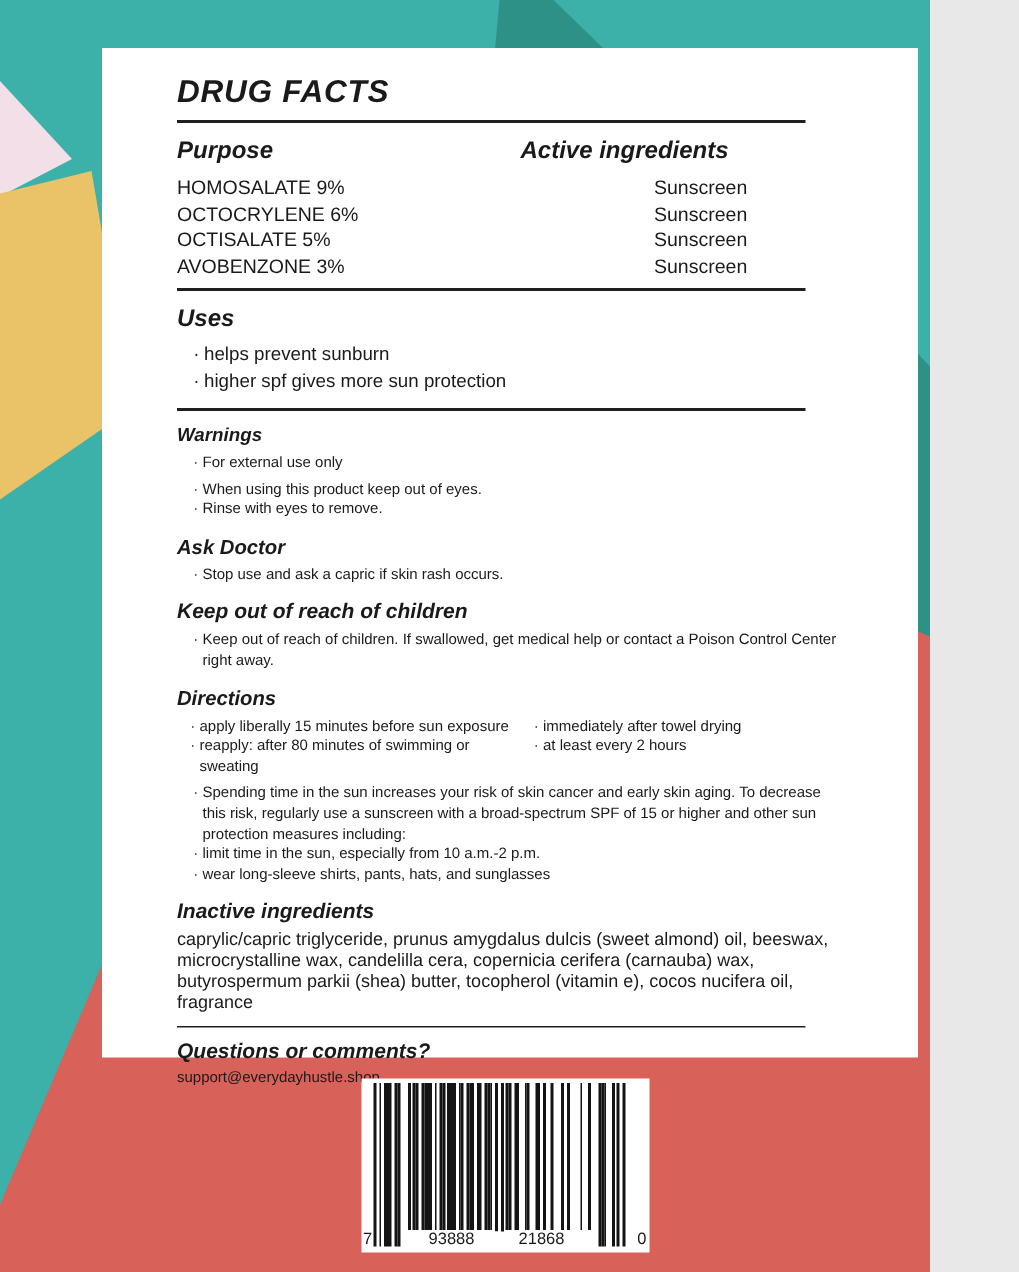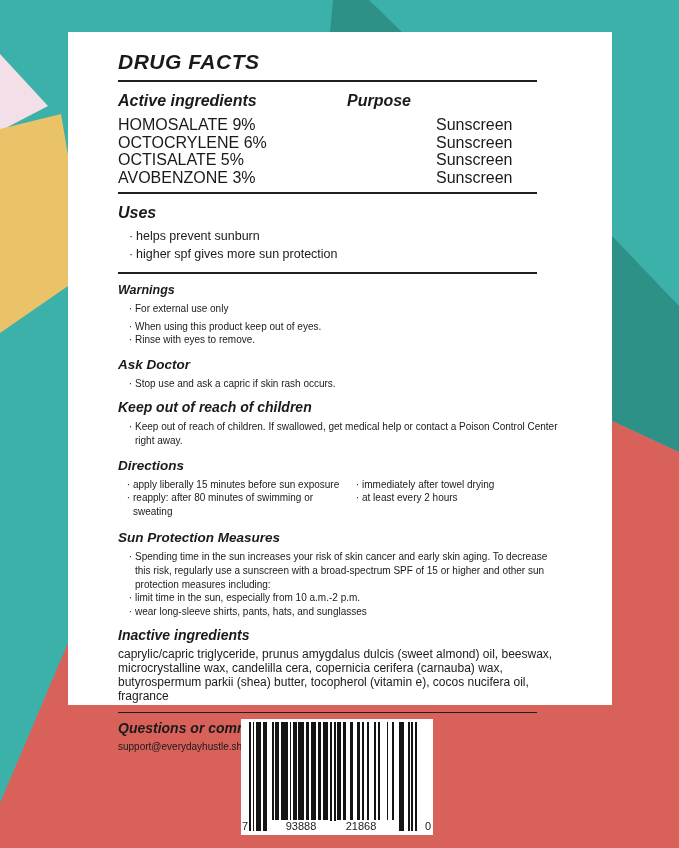--- a/index.html
+++ b/index.html
@@ -1,32 +1,32 @@
 <!DOCTYPE html>
 <html><head>
 <meta charset="utf-8">
 <style>
   html,body{margin:0;padding:0;background:#e8e8e8;}
-  .stage{position:relative;width:679px;height:848px;overflow:hidden;
+  .stage{position:relative;width:620px;height:848px;overflow:hidden;
          font-family:"Liberation Sans","DejaVu Sans",sans-serif;color:#1a1a1a;}
   .bg{position:absolute;inset:0;display:block;}
 
   
   .card{position:absolute;left:68px;top:32px;width:544px;height:673px;
         background:#ffffff;box-sizing:border-box;padding:10px 36px 0 50px;}
 
   .title{font-size:21px;line-height:24px;font-weight:700;font-style:italic;
          letter-spacing:.5px;margin:8px 0 0 0;}
   hr{border:none;border-top:2px solid #1f1f1f;margin:6px 0 0 0;width:419px;}
   hr.thin{border-top-width:1.6px;}
 
   .ai-head{display:flex;margin-top:9px;}
   .ai-head .h2{width:318px;}
   .h2{font-size:16px;line-height:20px;font-weight:700;font-style:italic;}
-  .ai-row{display:flex;font-size:16px;line-height:17.5px;}
+  .ai-row{display:flex;font-size:13px;line-height:17.5px;}
   .ai-rows{margin-top:5px;margin-bottom:4px;}
   .ai-row .name{width:318px;}
 
   .h3{font-weight:700;font-style:italic;margin-top:9px;}
   .h3.sz125{font-size:12.5px;line-height:15px;}
   .h3.sz13{font-size:13px;line-height:16px;}
   .h3.sz135{font-size:13.5px;line-height:17px;}
   .h3.sz14{font-size:14px;line-height:17px;}
 
   .list{margin-top:4px;}
@@ -72,22 +72,22 @@
     <polygon points="612,236 679,306 679,452 612,421" style="fill: rgb(46, 145, 136);"></polygon>
     <polygon points="0,803 68,643 612,421 679,452 679,848 0,848" style="fill: rgb(216, 98, 90);"></polygon>
   </svg>
 
   <div class="card">
 
     <div class="title">DRUG FACTS</div>
     <hr>
 
     <div class="ai-head">
+      <div class="h2">Purpose</div>
       <div class="h2">Active ingredients</div>
-      <div class="h2">Purpose</div>
     </div>
 
     <div class="ai-rows">
       <div class="ai-row">
         <span class="name">HOMOSALATE 9%</span>
         <span>Sunscreen</span>
       </div>
       <div class="ai-row">
         <span class="name">OCTOCRYLENE 6%</span>
         <span>Sunscreen</span>
@@ -168,21 +168,20 @@
             <span class="dot">·</span>
             <span>immediately after towel drying</span>
           </div>
         <div class="li">
             <span class="dot">·</span>
             <span>at least every 2 hours</span>
           </div>
       </div>
     </div>
 
-    <div class="h3 sz135" style="margin-top:11px;">Sun Protection Measures</div>
     <div class="list small">
       <div class="li" style="max-width:445px;">
           <span class="dot">·</span>
           <span>Spending time in the sun increases your risk of skin cancer and early skin aging. To decrease this risk, regularly use a sunscreen with a broad-spectrum SPF of 15 or higher and other sun protection measures including:</span>
         </div>
       <div class="li">
           <span class="dot">·</span>
           <span>limit time in the sun, especially from 10 a.m.-2 p.m.</span>
         </div>
       <div class="li">

